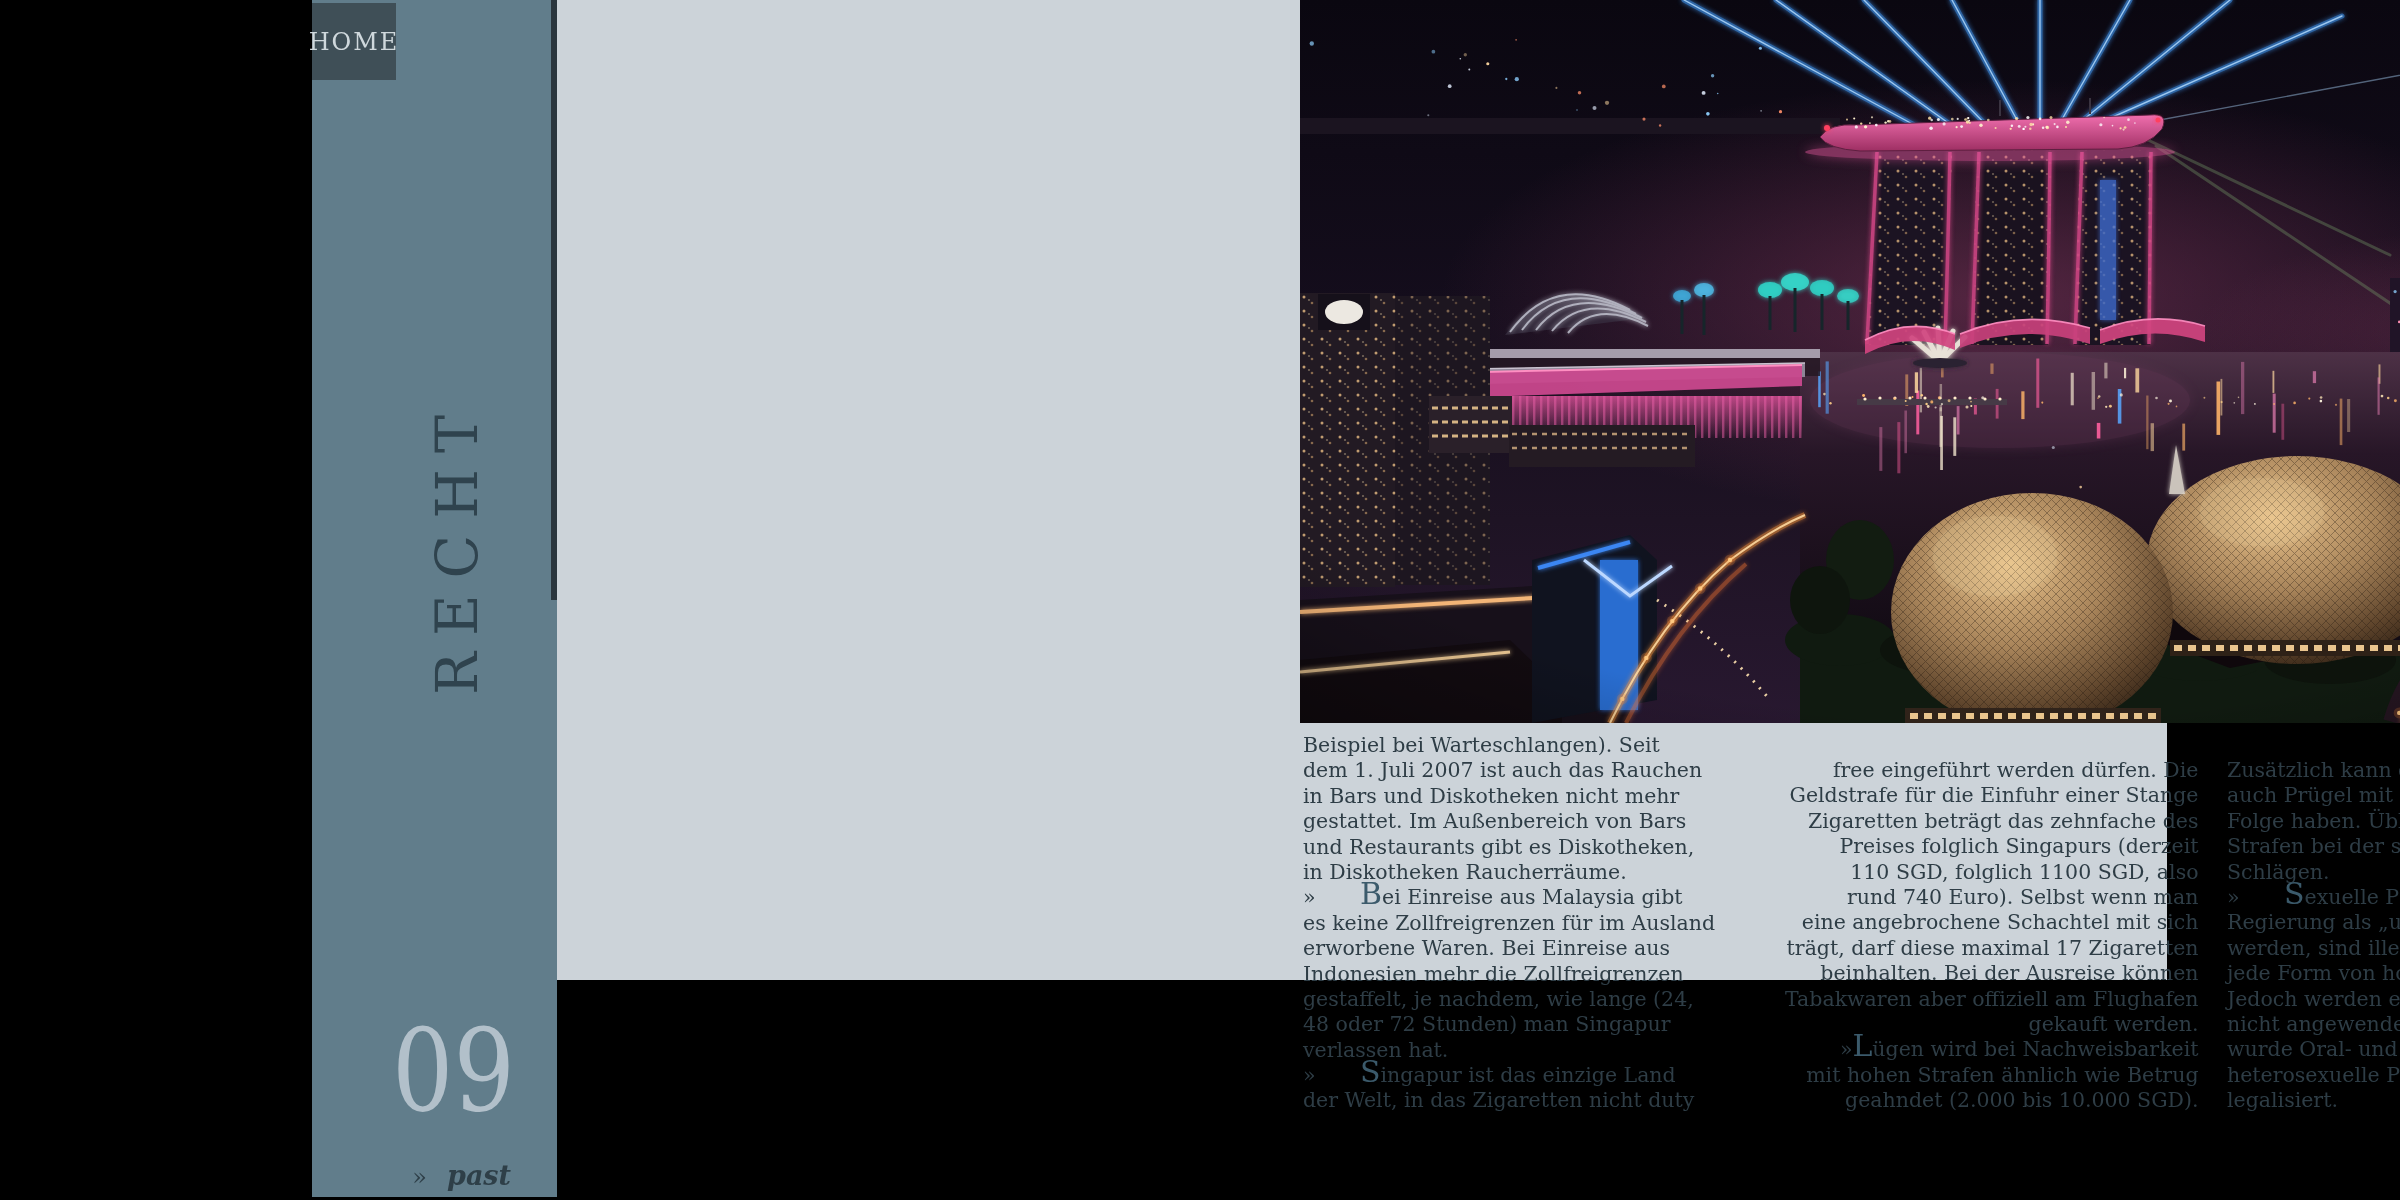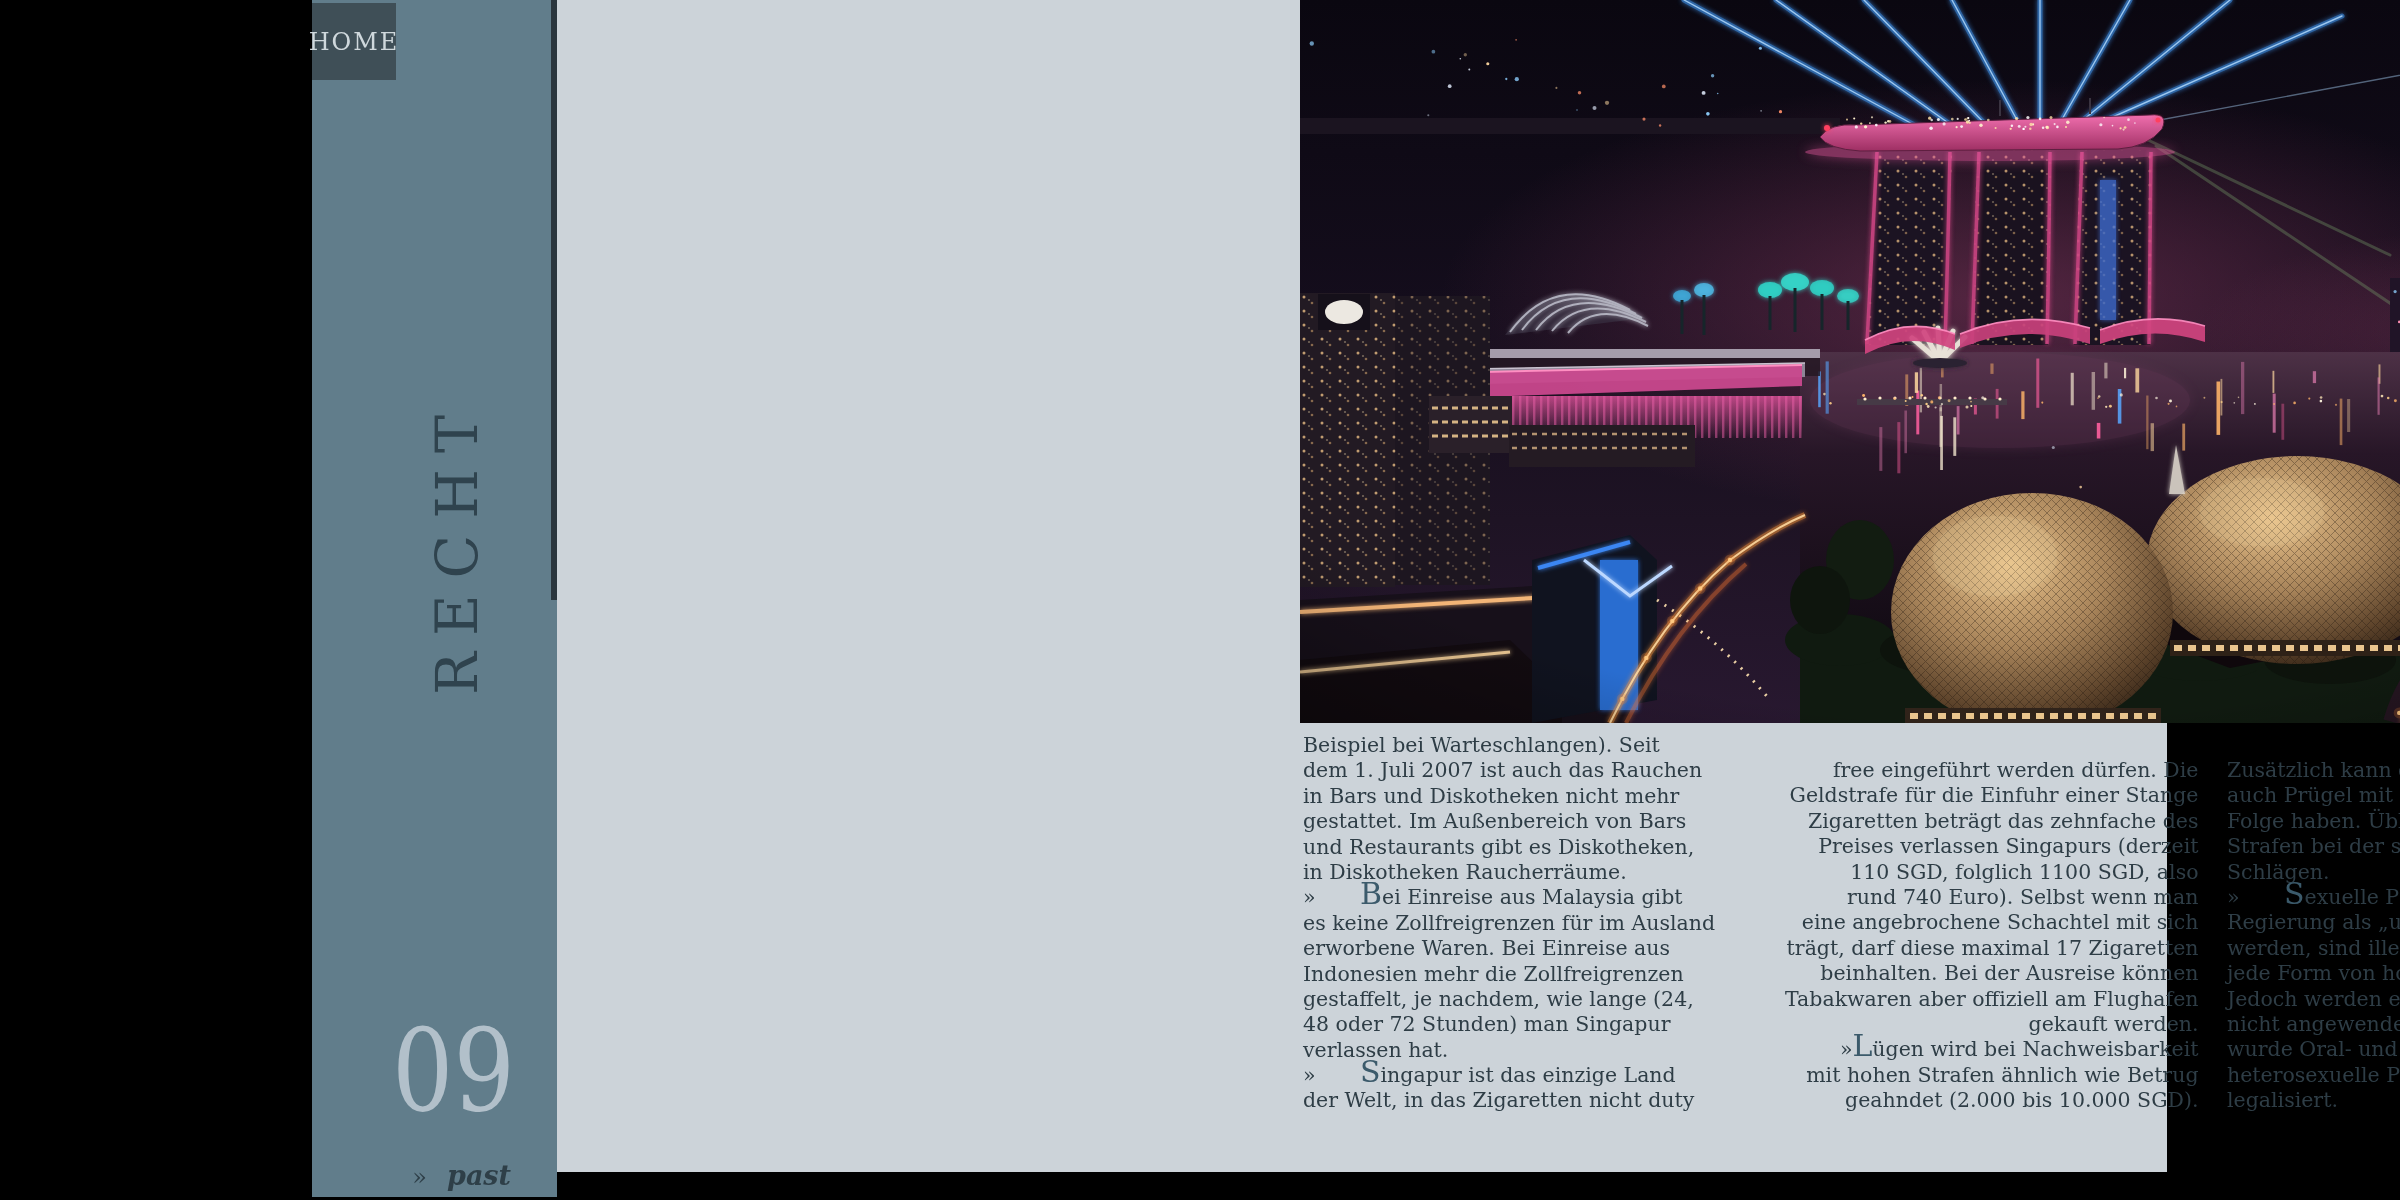--- a/index.html
+++ b/index.html
@@ -14,21 +14,21 @@
   .section-title{position:absolute;left:-13px;top:517px;width:315px;height:60px;line-height:60px;
                  text-align:center;transform:rotate(-90deg);font-size:57px;letter-spacing:16px;
                  color:#2f434e;}
   .chapter-number{position:absolute;left:80px;top:1013px;font-size:115px;line-height:1;
                   color:#b2c0ca;transform:scaleX(.84);transform-origin:left top;}
   .nav-link{position:absolute;font-size:27px;color:#2e3f48;cursor:pointer;white-space:nowrap;text-align:center;}
   .nav-link .mk{display:inline-block;width:55px;font-style:normal;font-weight:normal;font-size:24px;}
   .nav-link .lbl{font-style:italic;font-weight:bold;}
   .nav-past{left:80px;top:1160px;}
   
-  .content{position:absolute;left:517px;top:0;width:1610px;height:1172px;background:#ccd3d9;}
+  .content{position:absolute;left:517px;top:0;width:1610px;height:980px;background:#ccd3d9;}
   .photo{position:absolute;left:743px;top:0;width:1384px;height:723px;background:#140d1a;}
   .photo svg{display:block;}
   .col{position:absolute;color:#2e3d46;font-size:20.5px;}
   .ln{height:25.4px;line-height:25.4px;white-space:nowrap;}
   .pmark{display:inline-block;width:57px;}
   .pinit{font-size:30px;line-height:0;color:#3b5a6b;}
   .bottom-strip{position:absolute;left:0;top:1197px;width:2400px;height:3px;background:#000;}
 </style>
 </head>
 <body>
@@ -696,21 +696,21 @@
           <div class="ln">gestaffelt, je nachdem, wie lange (24,</div>
           <div class="ln">48 oder 72 Stunden) man Singapur</div>
           <div class="ln">verlassen hat.</div>
           <div class="ln"><span class="pmark">»</span><span class="pinit">S</span>ingapur ist das einzige Land</div>
           <div class="ln">der Welt, in das Zigaretten nicht duty</div>
         </div>
         <div class="col" style="left: 1228px; top: 758px; text-align: right;">
           <div class="ln">free eingeführt werden dürfen. Die</div>
           <div class="ln">Geldstrafe für die Einfuhr einer Stange</div>
           <div class="ln">Zigaretten beträgt das zehnfache des</div>
-          <div class="ln">Preises verlassen Singapurs (derzeit</div>
+          <div class="ln">Preises folglich Singapurs (derzeit</div>
           <div class="ln">110 SGD, folglich 1100 SGD, also</div>
           <div class="ln">rund 740 Euro). Selbst wenn man</div>
           <div class="ln">eine angebrochene Schachtel mit sich</div>
           <div class="ln">trägt, darf diese maximal 17 Zigaretten</div>
           <div class="ln">beinhalten. Bei der Ausreise können</div>
           <div class="ln">Tabakwaren aber offiziell am Flughafen</div>
           <div class="ln">gekauft werden.</div>
           <div class="ln"><span class="pmark">»</span><span class="pinit">L</span>ügen wird bei Nachweisbarkeit</div>
           <div class="ln">mit hohen Strafen ähnlich wie Betrug</div>
           <div class="ln">geahndet (2.000 bis 10.000 SGD).</div>

